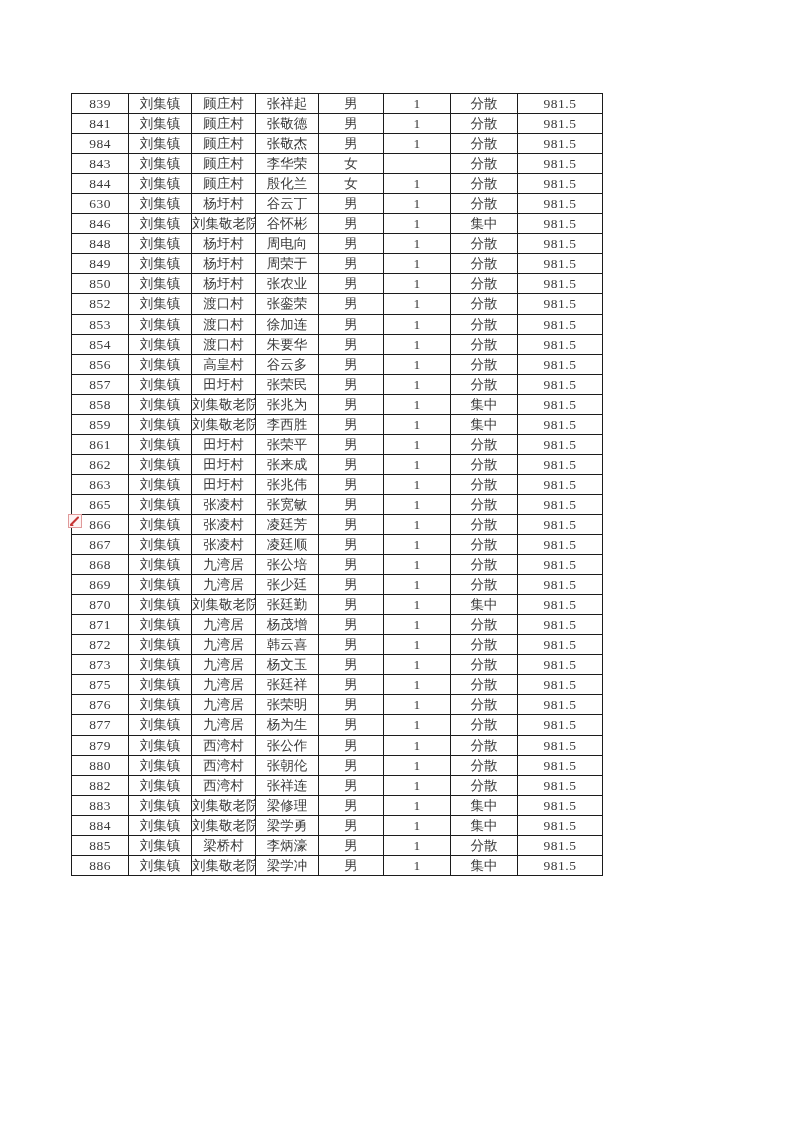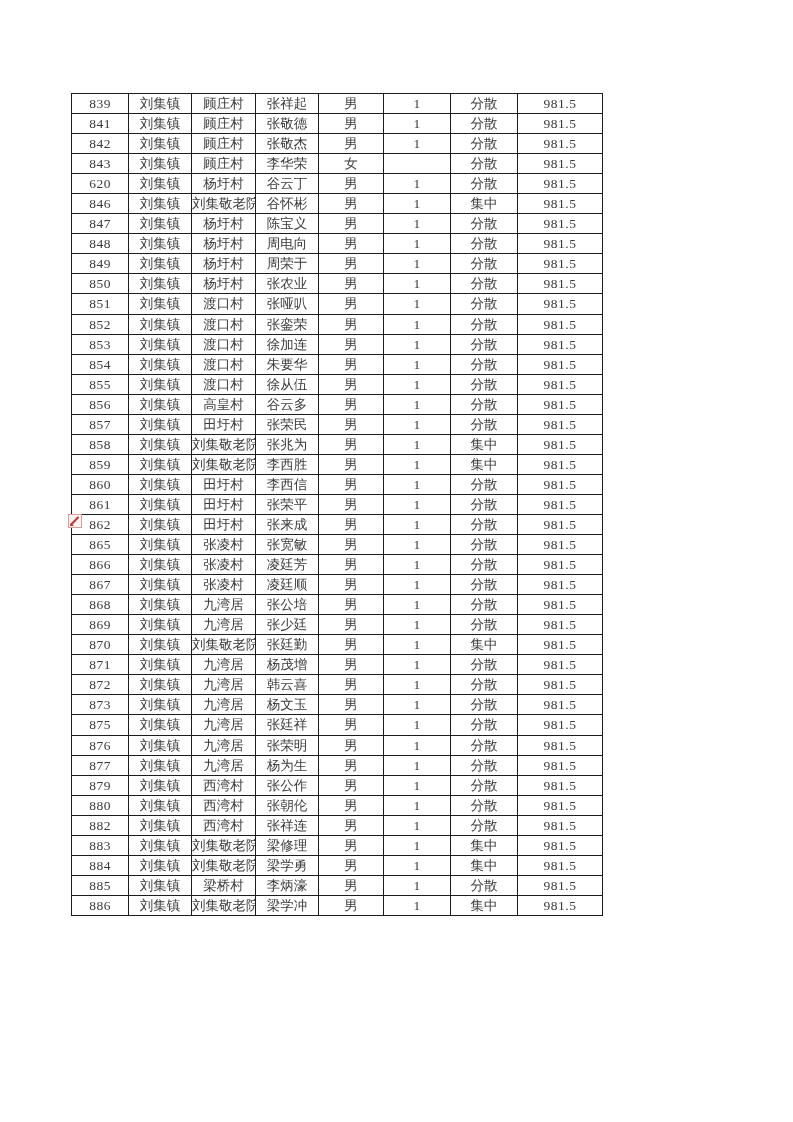--- a/index.html
+++ b/index.html
@@ -85,70 +85,70 @@
           <td class="num">841</td>
           <td>刘集镇</td>
           <td>顾庄村</td>
           <td>张敬德</td>
           <td>男</td>
           <td class="num">1</td>
           <td>分散</td>
           <td class="num">981.5</td>
         </tr>
         <tr>
-          <td class="num">842</td>
+          <td class="num">984</td>
           <td>刘集镇</td>
           <td>顾庄村</td>
           <td>张敬杰</td>
           <td>男</td>
           <td class="num">1</td>
           <td>分散</td>
           <td class="num">981.5</td>
         </tr>
         <tr>
           <td class="num">843</td>
           <td>刘集镇</td>
           <td>顾庄村</td>
           <td>李华荣</td>
           <td>女</td>
           <td class="num"></td>
           <td>分散</td>
           <td class="num">981.5</td>
         </tr>
         <tr>
-          <td class="num">620</td>
+          <td class="num">844</td>
+          <td>刘集镇</td>
+          <td>顾庄村</td>
+          <td>殷化兰</td>
+          <td>女</td>
+          <td class="num">1</td>
+          <td>分散</td>
+          <td class="num">981.5</td>
+        </tr>
+        <tr>
+          <td class="num">630</td>
           <td>刘集镇</td>
           <td>杨圩村</td>
           <td>谷云丁</td>
           <td>男</td>
           <td class="num">1</td>
           <td>分散</td>
           <td class="num">981.5</td>
         </tr>
         <tr>
           <td class="num">846</td>
           <td>刘集镇</td>
           <td>刘集敬老院</td>
           <td>谷怀彬</td>
           <td>男</td>
           <td class="num">1</td>
           <td>集中</td>
           <td class="num">981.5</td>
         </tr>
         <tr>
-          <td class="num">847</td>
-          <td>刘集镇</td>
-          <td>杨圩村</td>
-          <td>陈宝义</td>
-          <td>男</td>
-          <td class="num">1</td>
-          <td>分散</td>
-          <td class="num">981.5</td>
-        </tr>
-        <tr>
           <td class="num">848</td>
           <td>刘集镇</td>
           <td>杨圩村</td>
           <td>周电向</td>
           <td>男</td>
           <td class="num">1</td>
           <td>分散</td>
           <td class="num">981.5</td>
         </tr>
         <tr>
@@ -165,30 +165,20 @@
           <td class="num">850</td>
           <td>刘集镇</td>
           <td>杨圩村</td>
           <td>张农业</td>
           <td>男</td>
           <td class="num">1</td>
           <td>分散</td>
           <td class="num">981.5</td>
         </tr>
         <tr>
-          <td class="num">851</td>
-          <td>刘集镇</td>
-          <td>渡口村</td>
-          <td>张哑叭</td>
-          <td>男</td>
-          <td class="num">1</td>
-          <td>分散</td>
-          <td class="num">981.5</td>
-        </tr>
-        <tr>
           <td class="num">852</td>
           <td>刘集镇</td>
           <td>渡口村</td>
           <td>张銮荣</td>
           <td>男</td>
           <td class="num">1</td>
           <td>分散</td>
           <td class="num">981.5</td>
         </tr>
         <tr>
@@ -205,30 +195,20 @@
           <td class="num">854</td>
           <td>刘集镇</td>
           <td>渡口村</td>
           <td>朱要华</td>
           <td>男</td>
           <td class="num">1</td>
           <td>分散</td>
           <td class="num">981.5</td>
         </tr>
         <tr>
-          <td class="num">855</td>
-          <td>刘集镇</td>
-          <td>渡口村</td>
-          <td>徐从伍</td>
-          <td>男</td>
-          <td class="num">1</td>
-          <td>分散</td>
-          <td class="num">981.5</td>
-        </tr>
-        <tr>
           <td class="num">856</td>
           <td>刘集镇</td>
           <td>高皇村</td>
           <td>谷云多</td>
           <td>男</td>
           <td class="num">1</td>
           <td>分散</td>
           <td class="num">981.5</td>
         </tr>
         <tr>
@@ -255,44 +235,44 @@
           <td class="num">859</td>
           <td>刘集镇</td>
           <td>刘集敬老院</td>
           <td>李西胜</td>
           <td>男</td>
           <td class="num">1</td>
           <td>集中</td>
           <td class="num">981.5</td>
         </tr>
         <tr>
-          <td class="num">860</td>
-          <td>刘集镇</td>
-          <td>田圩村</td>
-          <td>李西信</td>
-          <td>男</td>
-          <td class="num">1</td>
-          <td>分散</td>
-          <td class="num">981.5</td>
-        </tr>
-        <tr>
           <td class="num">861</td>
           <td>刘集镇</td>
           <td>田圩村</td>
           <td>张荣平</td>
           <td>男</td>
           <td class="num">1</td>
           <td>分散</td>
           <td class="num">981.5</td>
         </tr>
         <tr>
           <td class="num">862</td>
           <td>刘集镇</td>
           <td>田圩村</td>
           <td>张来成</td>
+          <td>男</td>
+          <td class="num">1</td>
+          <td>分散</td>
+          <td class="num">981.5</td>
+        </tr>
+        <tr>
+          <td class="num">863</td>
+          <td>刘集镇</td>
+          <td>田圩村</td>
+          <td>张兆伟</td>
           <td>男</td>
           <td class="num">1</td>
           <td>分散</td>
           <td class="num">981.5</td>
         </tr>
         <tr>
           <td class="num">865</td>
           <td>刘集镇</td>
           <td>张凌村</td>
           <td>张宽敏</td>

